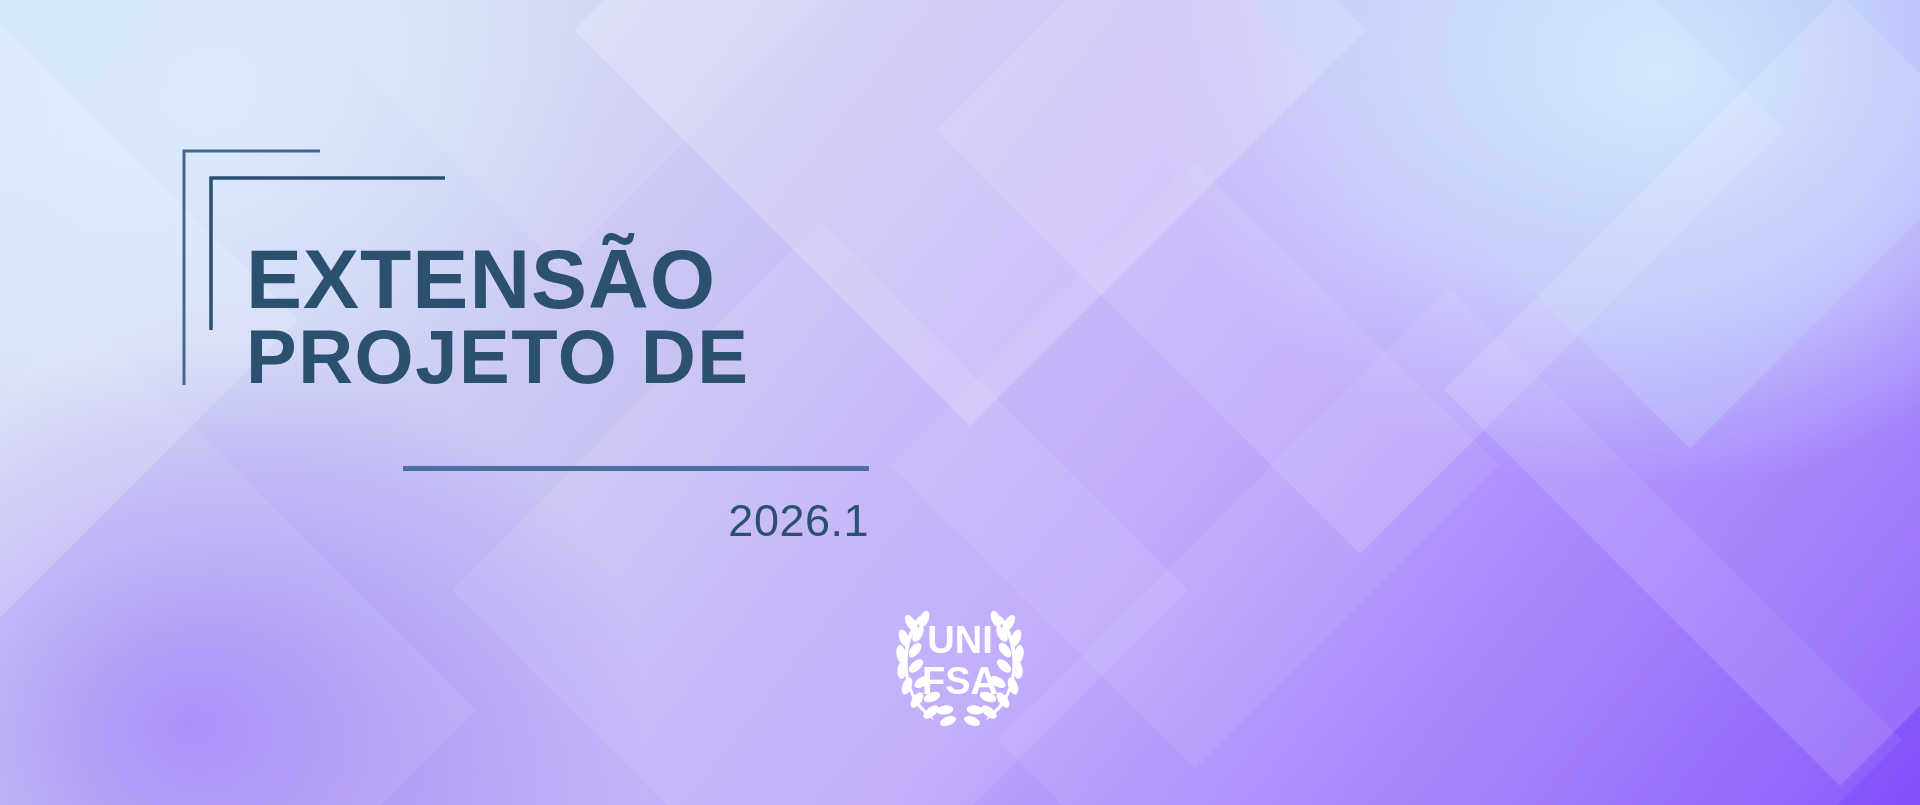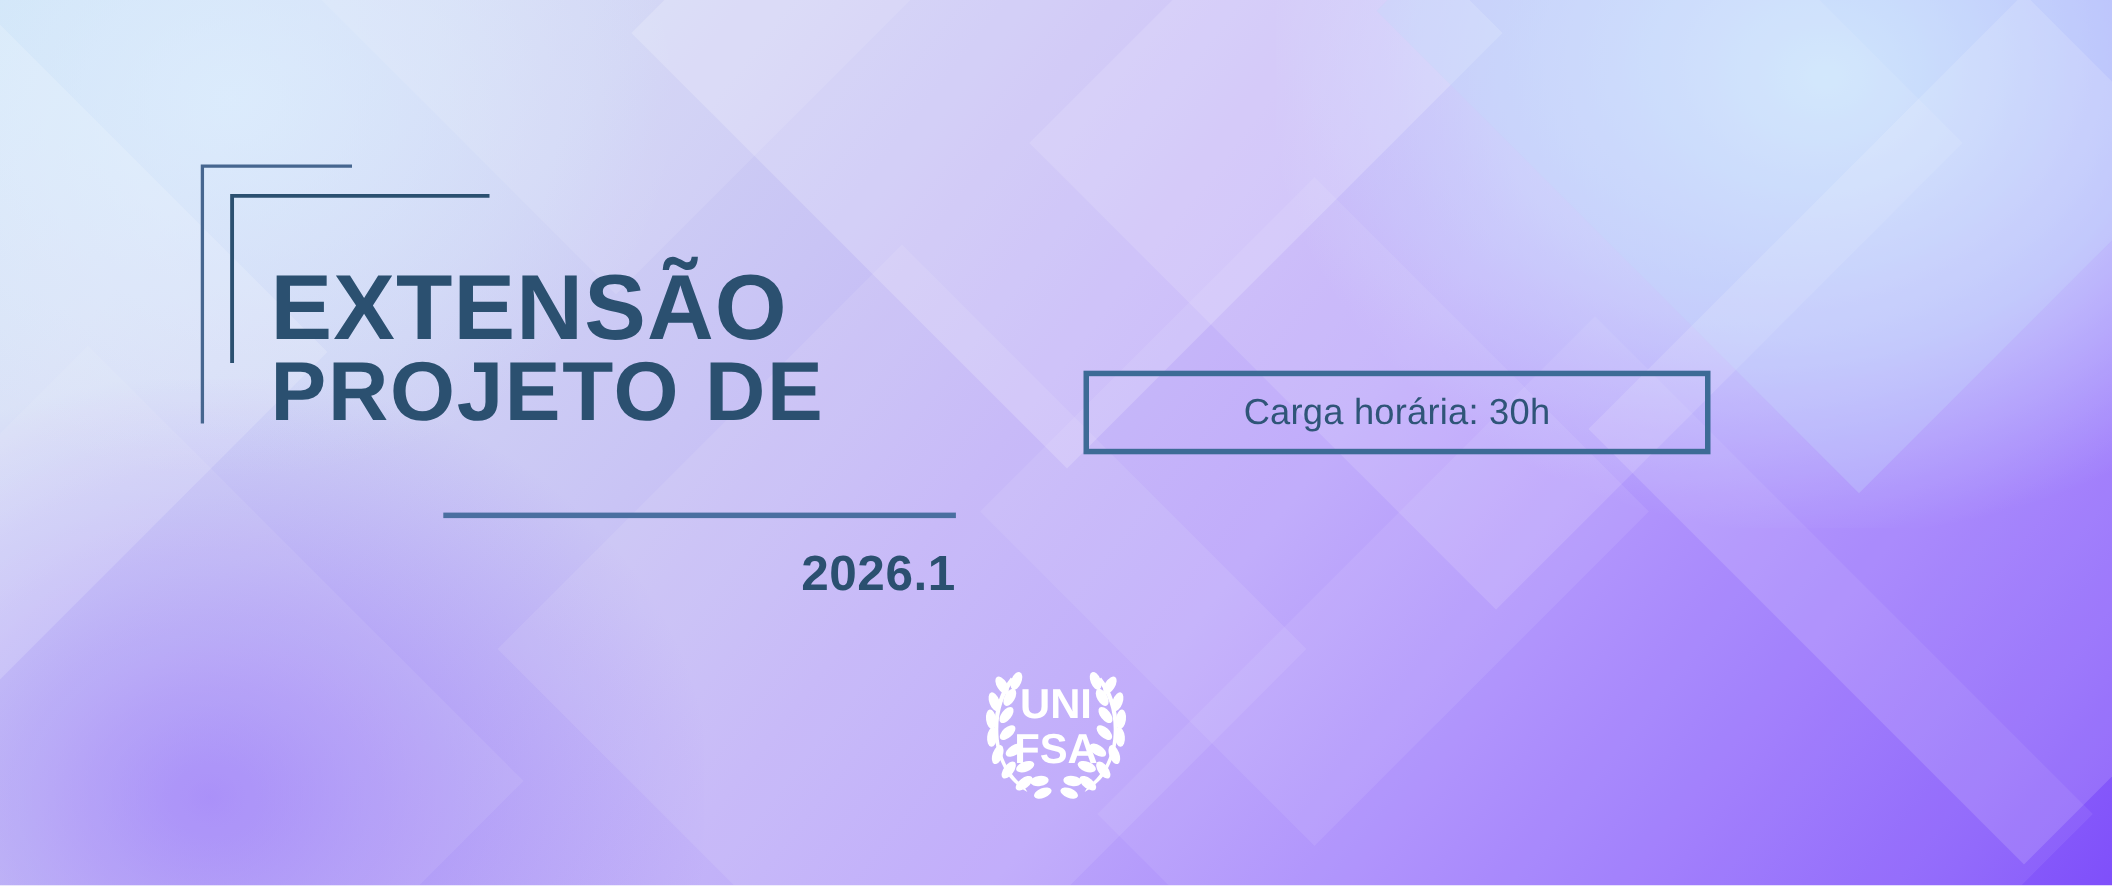--- a/index.html
+++ b/index.html
@@ -75,21 +75,21 @@
   .kicker.l2{font-size:84px;letter-spacing:1px;margin-top:10px;}
   .rule{
     position:absolute;left:403px;top:466px;
     width:466px;height:5px;
     background:#4a6fa0;
   }
   .year{
     position:absolute;left:246px;top:495px;width:623px;
     text-align:right;
     color:#2b5070;
-    font-weight:700;
+    font-weight:400;
     font-size:45px;
     letter-spacing:0.5px;
   }
 
   
   .right-block{
     position:absolute;left:985px;top:315px;width:580px;
     text-align:center;
   }
   .proj-title{
@@ -148,23 +148,20 @@
   <div class="left-block">
     <div class="kicker l2">EXTENSÃO</div>
     <div class="kicker">PROJETO DE</div>
   </div>
 
   <div class="rule"></div>
 
   <div class="year">2026.1</div>
 
   <div class="right-block">
-    <div class="hours-box">
-      <span class="hours-text">Carga horária: 30h</span>
-    </div>
   </div>
 
   <svg class="logo" viewBox="0 0 148 130">
     <g fill="#ffffff">
 
       <path d="M33 18 C15 40, 12 78, 30 106 C34 112, 41 118, 48 122
                L45 117 C32 107, 24 92, 22 74 C20 53, 25 34, 36 21 Z"></path>
 
       <ellipse cx="25" cy="25" rx="4.6" ry="9" transform="rotate(-32 25 25)"></ellipse>
       <ellipse cx="38" cy="21" rx="4.6" ry="8.6" transform="rotate(22 38 21)"></ellipse>

